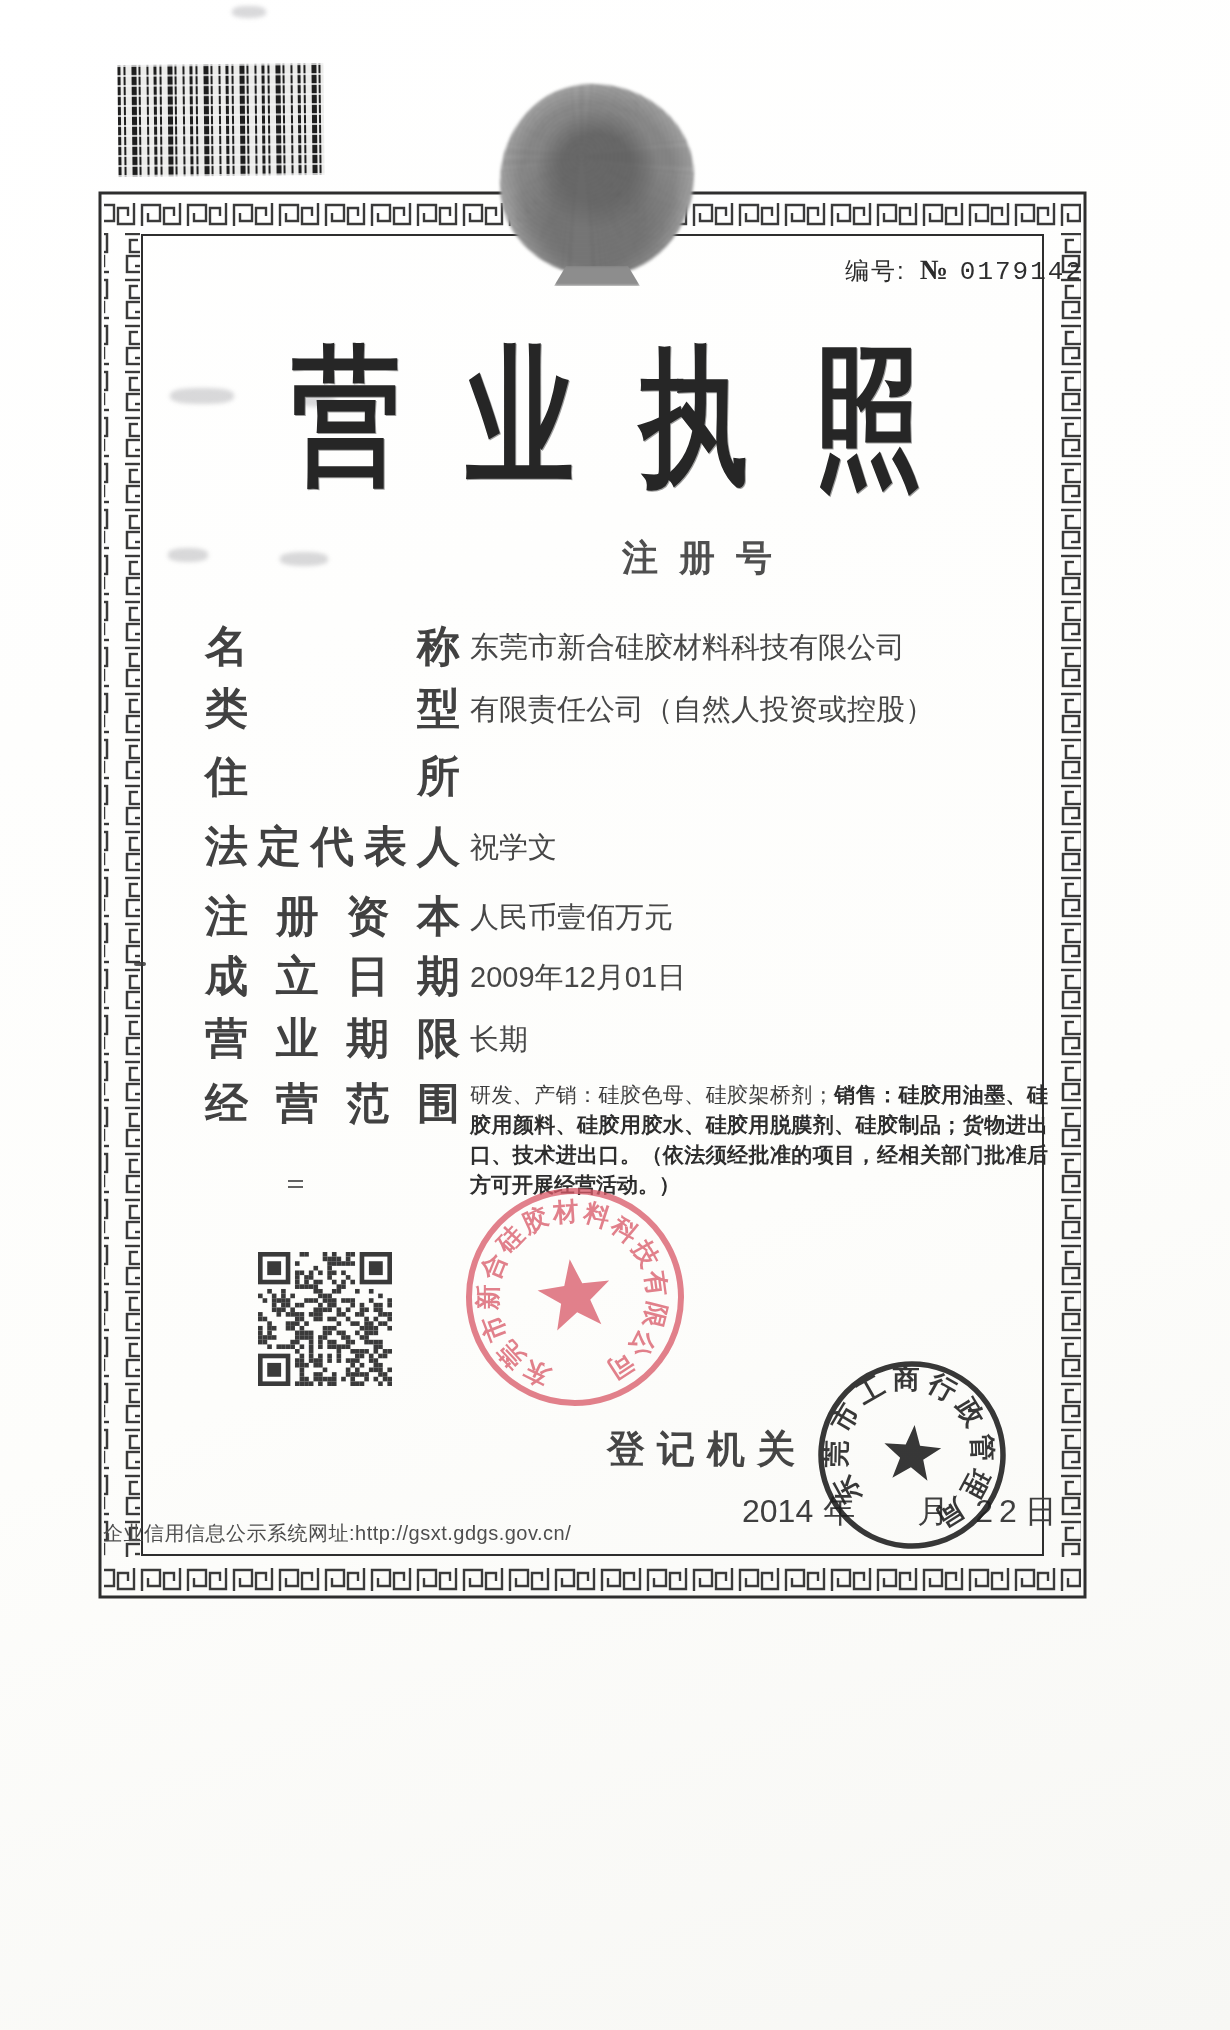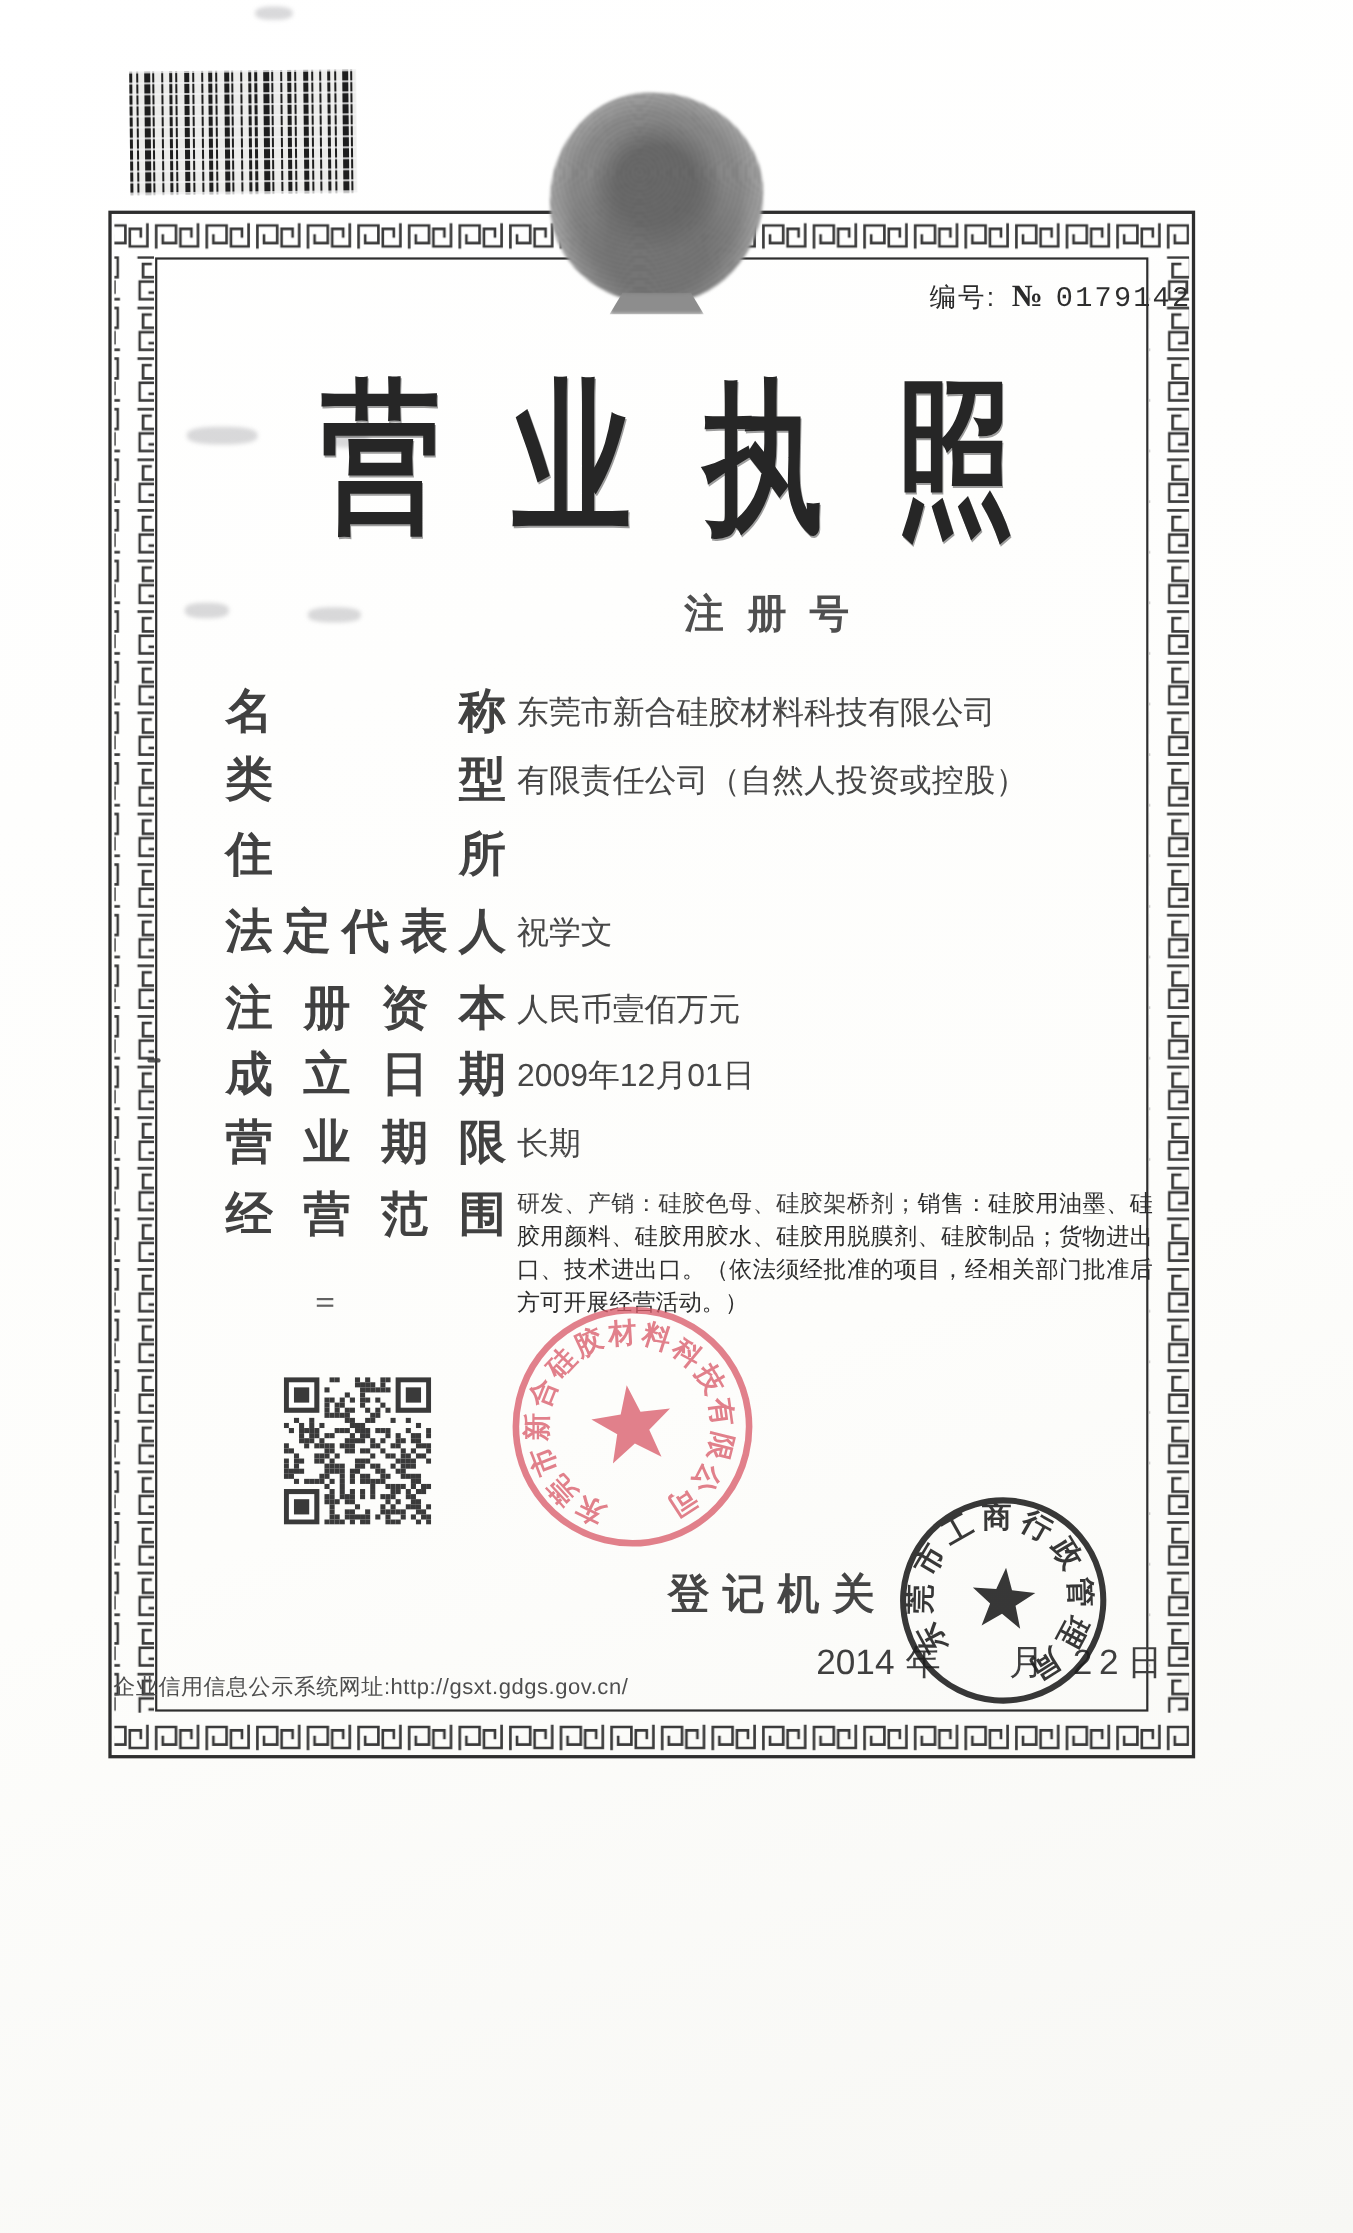--- a/index.html
+++ b/index.html
@@ -62,21 +62,21 @@
   .regline { position:absolute; left:622px; top:534px; display:flex; align-items:baseline; }
   .regline .lab { width:150px; font-size:36px; color:#4f4f4f; font-weight:600; }
   .regline .num { margin-left:24px; font-family:"Liberation Serif", serif; font-size:37px; color:#383838; letter-spacing:1px; }
 
   
   .row { position:absolute; left:205px; display:flex; align-items:flex-start; }
   .flabel { width:255px; font-size:43px; font-weight:600; color:#414141; flex:none; }
   .spread { display:flex; justify-content:space-between; }
   .fvalue { margin-left:10px; font-size:29px; color:#474747; padding-top:10px; white-space:nowrap; }
   .scopeval { margin-left:10px; width:578px; font-size:21px; line-height:30px; color:#3e3e3e; padding-top:5px; text-align:justify; }
-  .scopeval .p2 { font-weight:400; color:#2d2d2d; }
+  .scopeval .p2 { font-weight:700; color:#2d2d2d; }
 
   
   .qr { position:absolute; left:258px; top:1252px; width:134px; height:134px; opacity:.92; }
 
   
   .registry-label { position:absolute; left:607px; top:1424px; width:188px; font-size:38px; font-weight:600; color:#454545; }
   .issue-date { position:absolute; left:742px; top:1490px; font-size:32px; color:#3f3f3f; white-space:nowrap; }
   .issue-date .yu { margin-left:10px; } .issue-date .mu { margin-left:62px; }
   .issue-date .dd { margin-left:26px; letter-spacing:6px;margin-top:48px; } .issue-date .du { margin-left:2px; }
 

